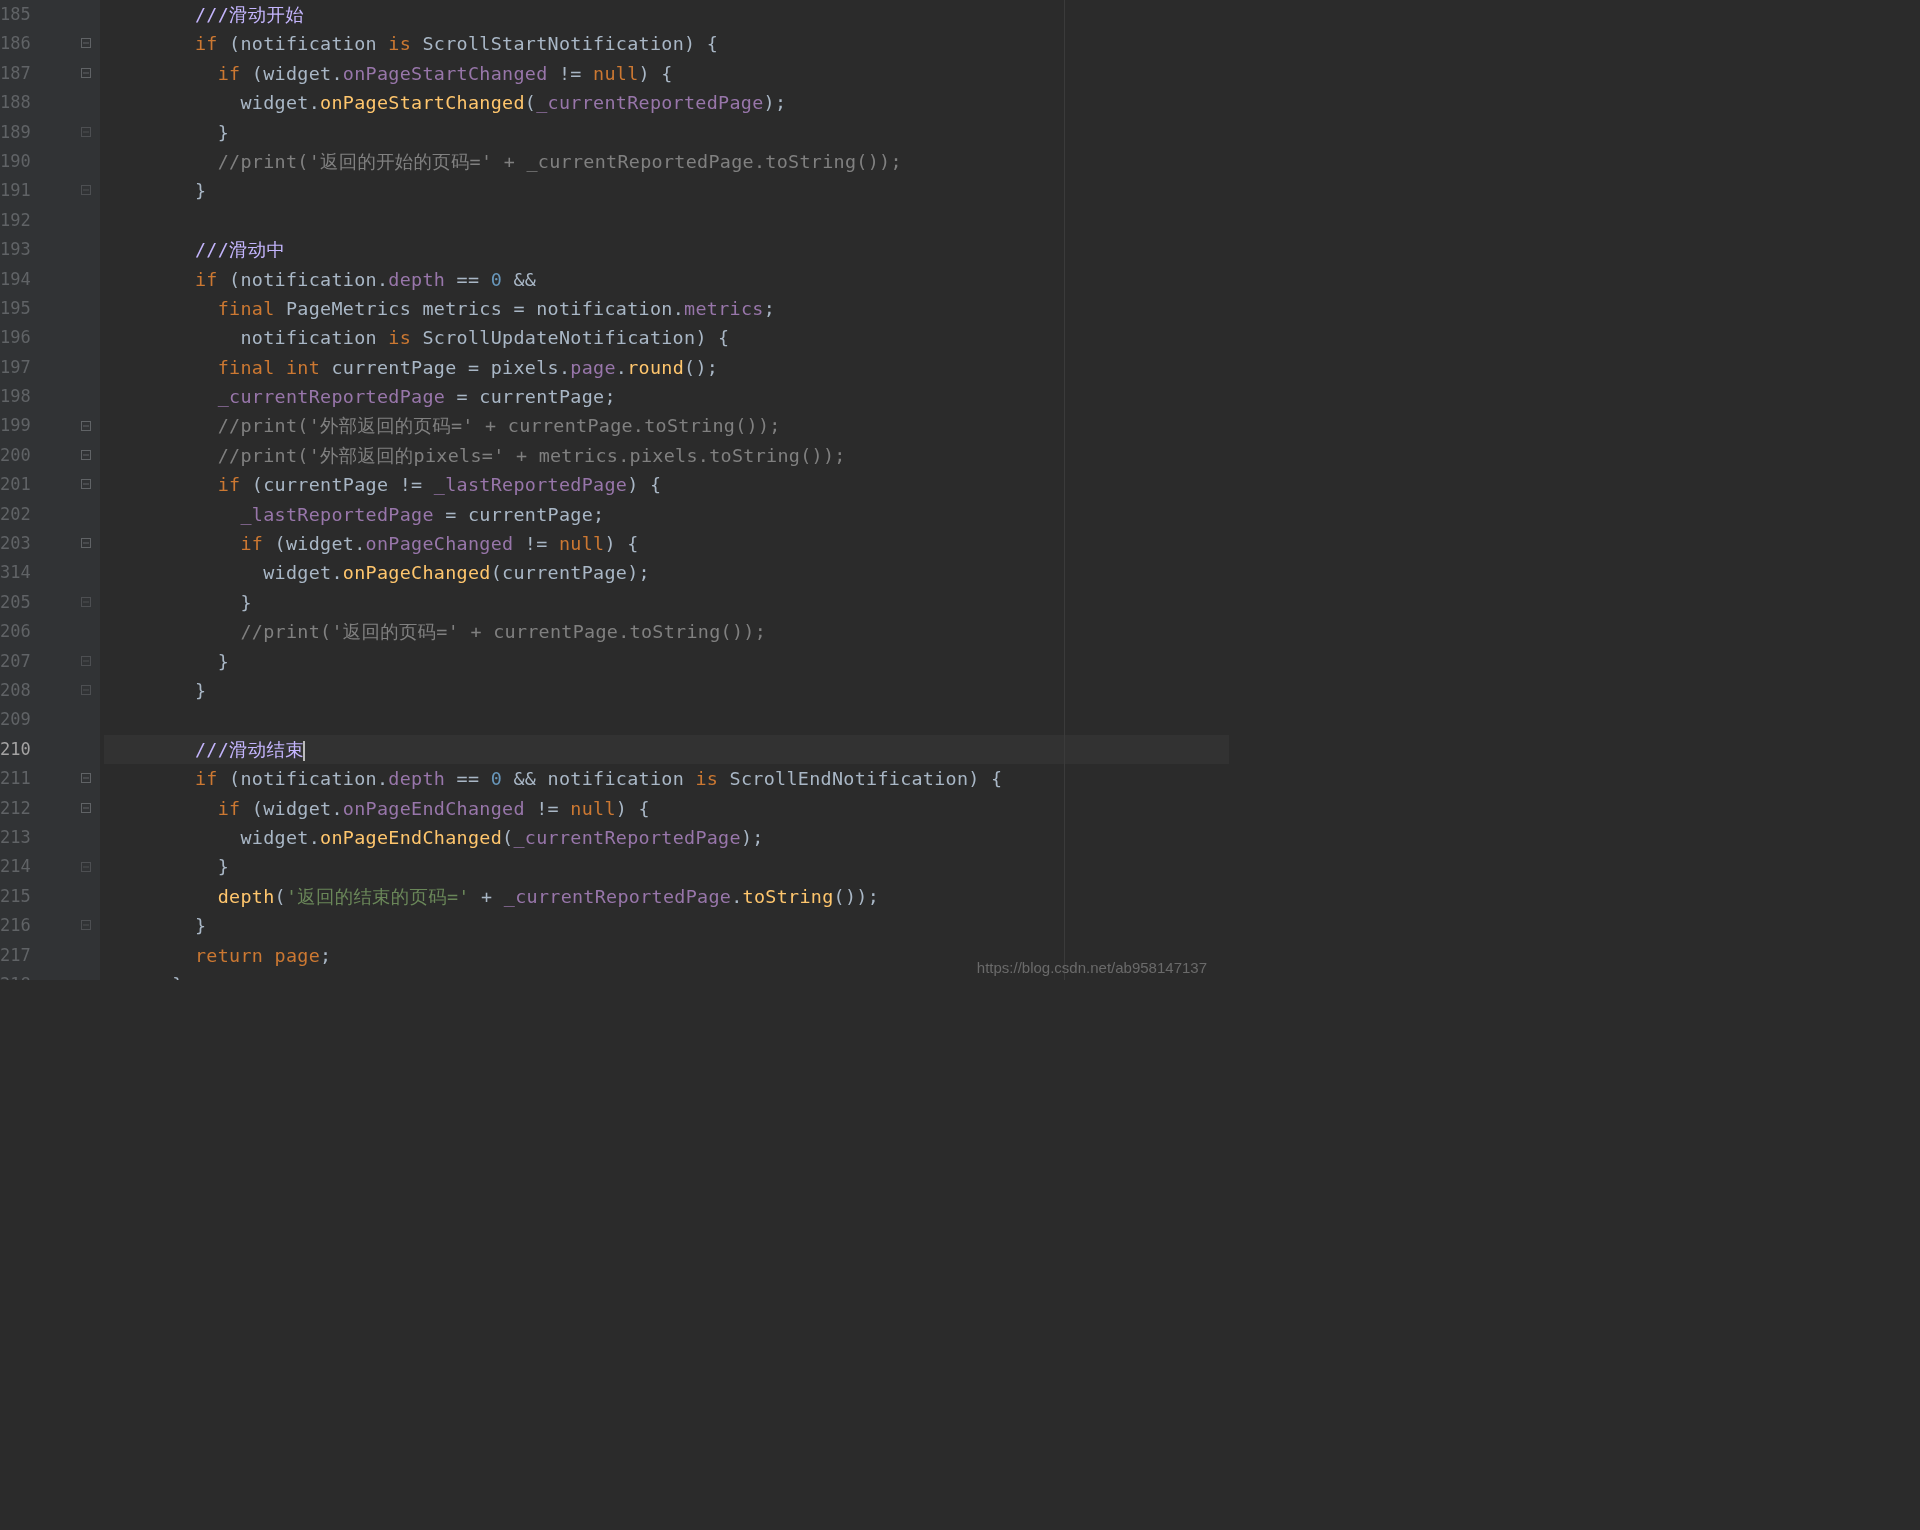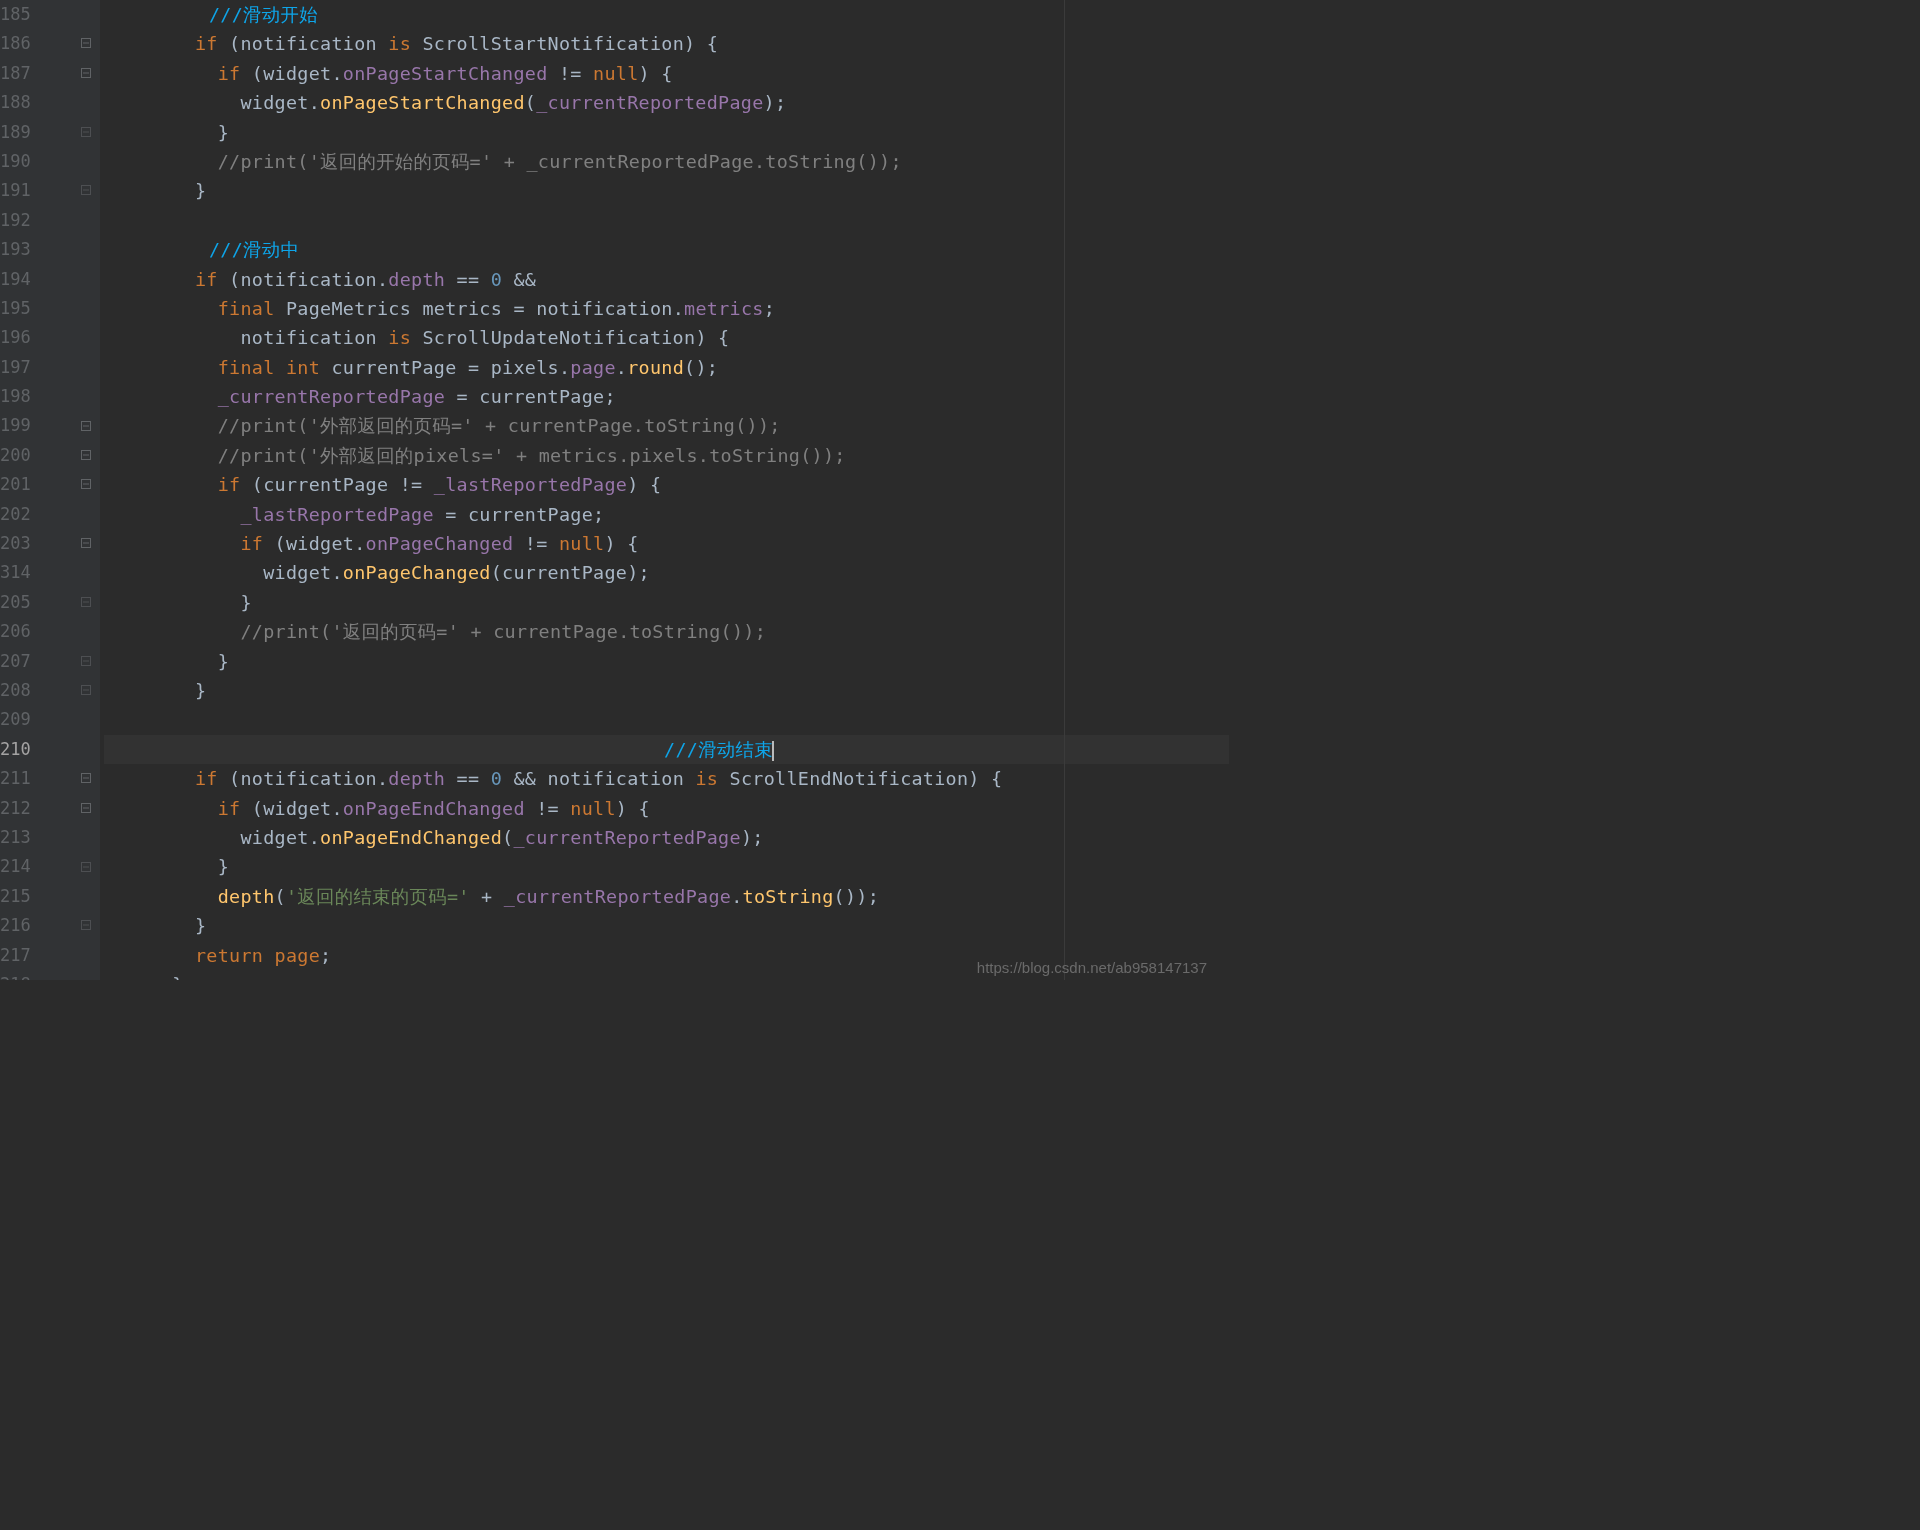--- a/index.html
+++ b/index.html
@@ -60,29 +60,28 @@
     }
     .line {
       height: 29.4px;
       line-height: 29.4px;
       white-space: pre;
       font-size: 18.4px;
       letter-spacing: 0.3px;
     }
     .line.current {
       background: #323232;
-      text-align: center;
     }
     .kw { color: #cc7832; }
     .prop { color: #9876aa; }
     .method { color: #ffc66d; }
     .num { color: #6897bb; }
     .str { color: #6a8759; }
     .comment { color: #808080; }
-    .doc-comment { color: #0ea5e9; font-style: normal; margin-left: 14px; }
+    .doc-comment { color: #c4b5fd; font-style: normal; }
     .op { color: #a9b7c6; }
     .ident { color: #a9b7c6; }
     .cursor {
       display: inline-block;
       width: 2px;
       height: 20px;
       background: #bbbbbb;
       vertical-align: middle;
       margin-left: -1px;
     }

